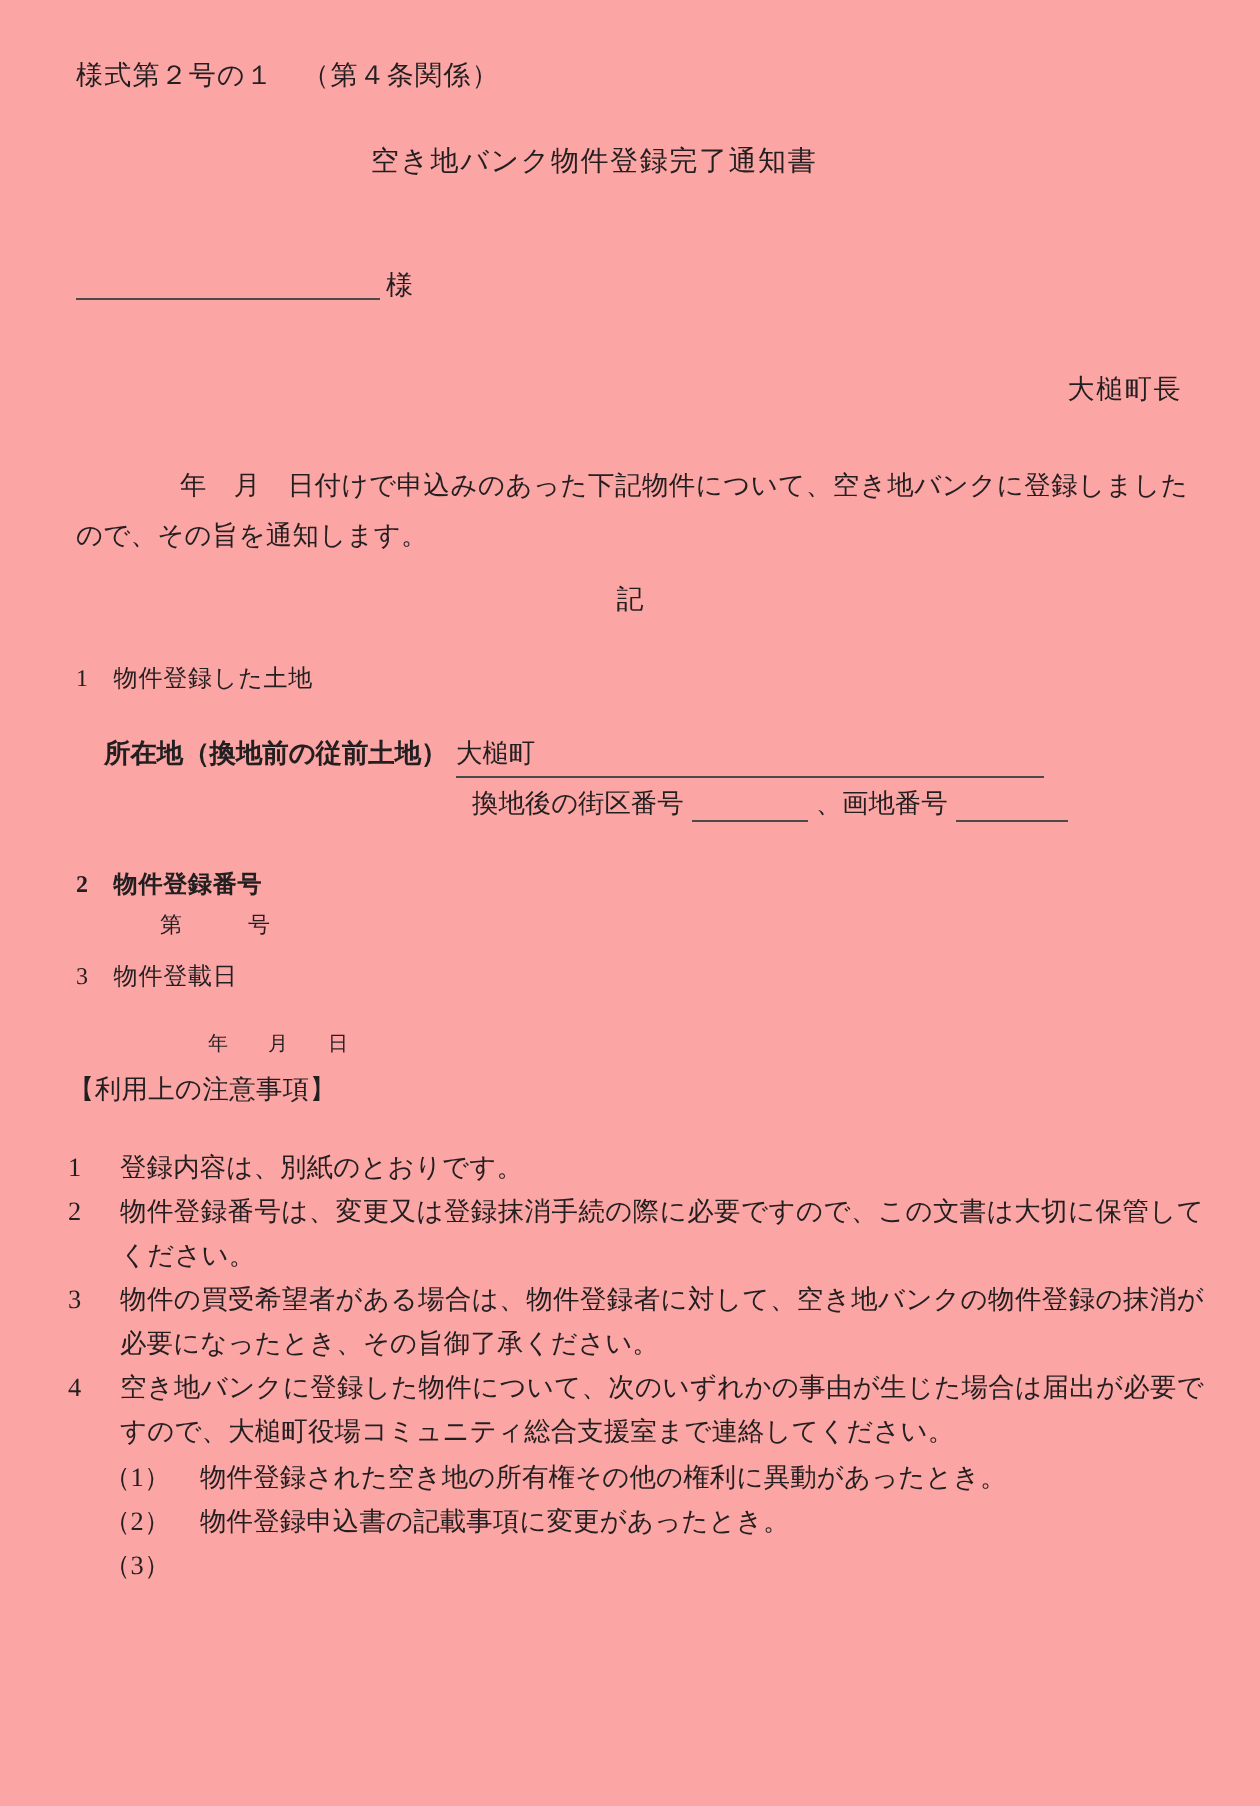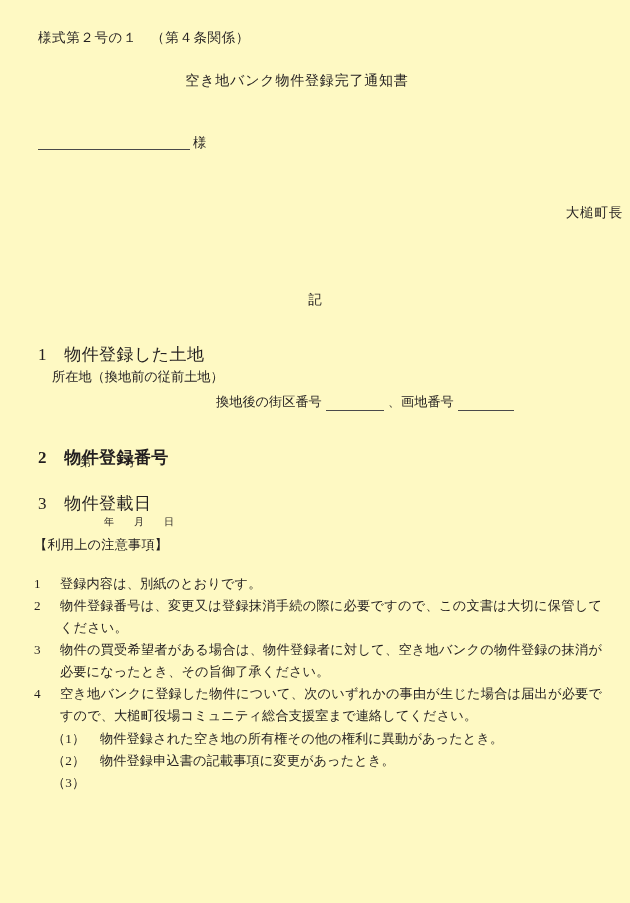--- a/index.html
+++ b/index.html
@@ -12,21 +12,21 @@
     background: #fafafa;
     font-family: "Liberation Serif", "DejaVu Serif", serif;
     color: #231f20;
     -webkit-font-smoothing: antialiased;
   }
   .page {
     position: relative;
     width: 630px;
     height: 903px;
     box-sizing: border-box;
-    background: #fef9c3;
+    background: #fca5a5;
   }
   .abs { position: absolute; }
 
   
   .form-no {
     left: 38px;
     top: 29px;
     font-size: 13.5px;
     letter-spacing: 0.6px;
     white-space: pre;
@@ -59,26 +59,25 @@
   .addressee .sama {
     font-size: 13.5px;
     line-height: 1;
     padding-left: 3px;
     padding-bottom: 1px;
   }
 
   
   .issuer {
     left: 0;
-    top: 204px;
+    top: 186px;
     width: 591px;
     text-align: right;
     font-size: 13.5px;
     letter-spacing: 0.8px;
-    padding-left: 32px;
   }
 
   
   .body-para {
     left: 38px;
     top: 230px;
     width: 556px;
     font-size: 13.2px;
     line-height: 25px;
     text-align: justify;
@@ -90,45 +89,45 @@
   .ki-mark {
     left: 0;
     top: 291px;
     width: 630px;
     text-align: center;
     font-size: 13.5px;
   }
 
   
   .sec-head {
-    font-size: 17px;
+    font-size: 12px;
     letter-spacing: 0.4px;
     white-space: pre;
-    margin-top: 12px;
   }
   .sec1 { left: 38px; top: 331px; }
   .sec2 { left: 38px; top: 434px; font-weight: bold; }
   .sec3 { left: 38px; top: 480px; }
   .shozaichi-label {
     left: 52px;
     top: 368px;
     font-size: 13.2px;
     white-space: pre;
+    font-weight: bold;
   }
   .shozaichi-fill {
     left: 228px;
     top: 368px;
     width: 294px;
     font-size: 13.2px;
     border-bottom: 1px solid #4a4a4a;
     padding-bottom: 2px;
     box-sizing: border-box;
   }
   .kanchi-row {
-    left: 216px;
+    left: 236px;
     top: 393px;
     font-size: 13.2px;
     display: flex;
     align-items: flex-end;
     white-space: pre;
     justify-content: flex-end;
   }
   .blank-short {
     display: inline-block;
     width: 58px;
@@ -210,27 +209,29 @@
 
   <div class="abs doc-title">空き地バンク物件登録完了通知書</div>
 
   <div class="abs addressee">
     <span class="rule"></span>
     <span class="sama">様</span>
   </div>
 
   <div class="abs issuer">大槌町長</div>
 
+  <div class="abs body-para">年　月　日付けで申込みのあった下記物件について、空き地バンクに登録しましたので、その旨を通知します。</div>
 
   <div class="abs ki-mark">記</div>
 
   <div class="abs sec-head sec1">1　物件登録した土地</div>
 
   <div class="abs shozaichi-label">所在地（換地前の従前土地）</div>
 
+  <div class="abs shozaichi-fill">大槌町</div>
 
   <div class="abs kanchi-row">
     <span>換地後の街区番号</span>
     <span class="blank-short"></span>
     <span>、画地番号</span>
     <span class="blank-short2"></span>
   </div>
 
   <div class="abs sec-head sec2">2　物件登録番号</div>
   <div class="abs sec2-val">第　　　号</div>

